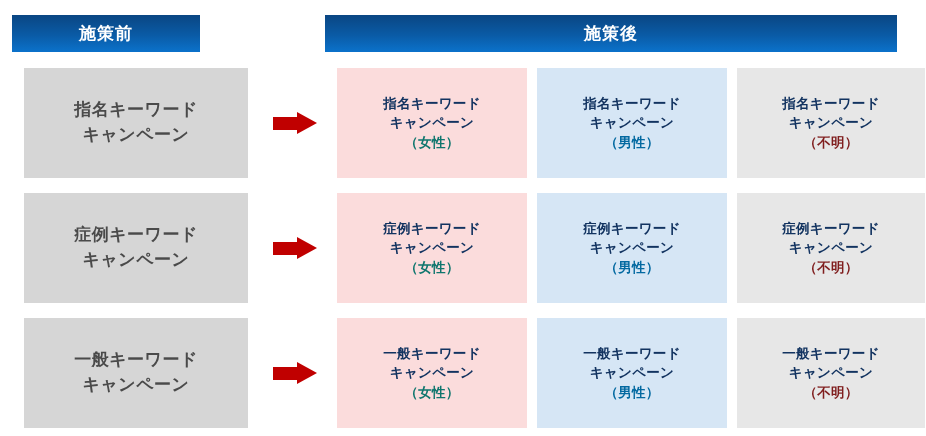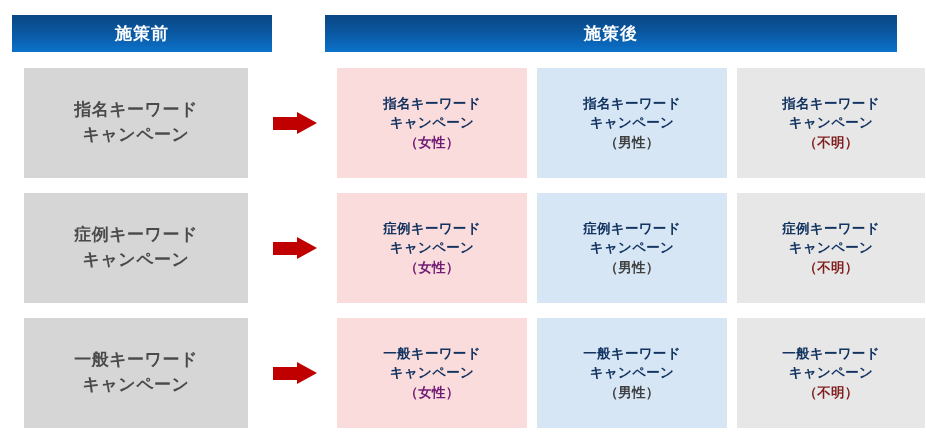--- a/index.html
+++ b/index.html
@@ -30,21 +30,21 @@
     font-size: 17px;
     font-weight: bold;
     letter-spacing: 1px;
     display: flex;
     align-items: center;
     justify-content: center;
   }
   .header-before {
     left: 12px;
     top: 15px;
-    width: 260px;
+    width: 188px;
   }
   .header-after {
     left: 325px;
     top: 15px;
     width: 572px;
   }
 
   
   .row {
     position: absolute;
@@ -126,22 +126,22 @@
     background: #d6e6f5;
     color: #123360;
   }
   .cell-unknown {
     left: 725px;
     width: 188px;
     background: #e7e7e7;
     color: #123360;
   }
 
-  .tag-female { color: #701a75; }
-  .tag-male   { color: #404040; }
+  .tag-female { color: #0f766e; }
+  .tag-male   { color: #0369a1; }
   .tag-unknown{ color: #7f1d1d; }
 
   .cell-line { display: block; white-space: nowrap; }
 </style>
 </head>
 <body>
 
 <div class="canvas">
 
   <div class="header-bar header-before">

